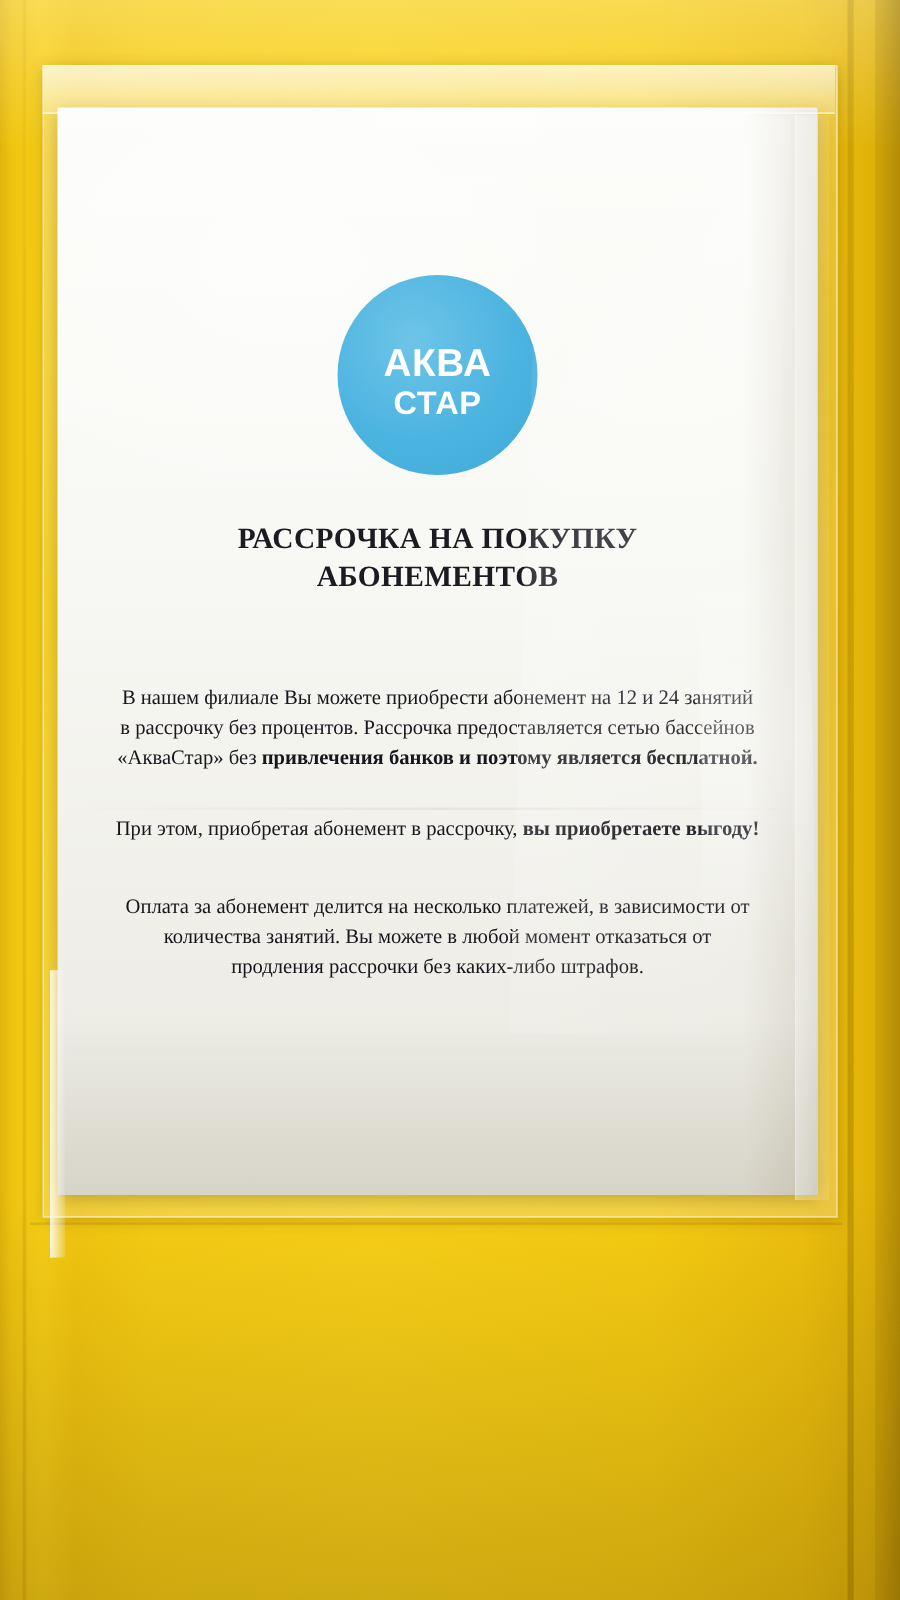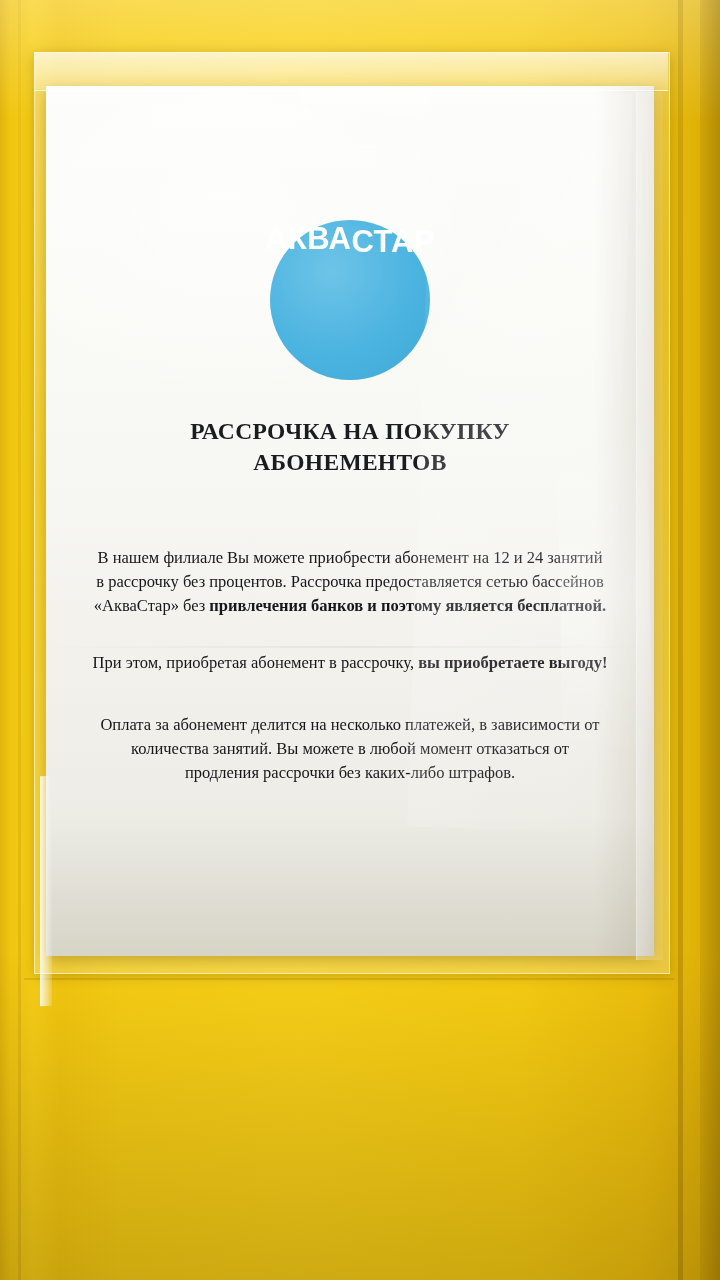--- a/index.html
+++ b/index.html
@@ -155,35 +155,35 @@
     transform: translateX(-50%);
     width: 160px;
     height: 160px;
   }
   .logo-circle {
     width: 160px;
     height: 160px;
     border-radius: 50%;
     background: radial-gradient(circle at 38% 32%, #6ec4e8, #4cb4e0 55%, #3fa8d6 100%);
     display: flex;
-    flex-direction: row;
-    align-items: flex-start;
+    flex-direction: column;
+    align-items: center;
     justify-content: center;
     color: #ffffff;
     font-family: "Liberation Sans", sans-serif;
     font-weight: 700;
     letter-spacing: 0.5px;
     line-height: 1.0;
   }
   .logo-line1 {
     font-size: 31px;
     transform: translateY(3px);
   }
   .logo-line2 {
-    font-size: 31px;
+    font-size: 26px;
     transform: translateY(6px);
   }
 
   
   .doc-title {
     position: absolute;
     left: 56px;
     top: 330px;
     width: 496px;
     text-align: center;

